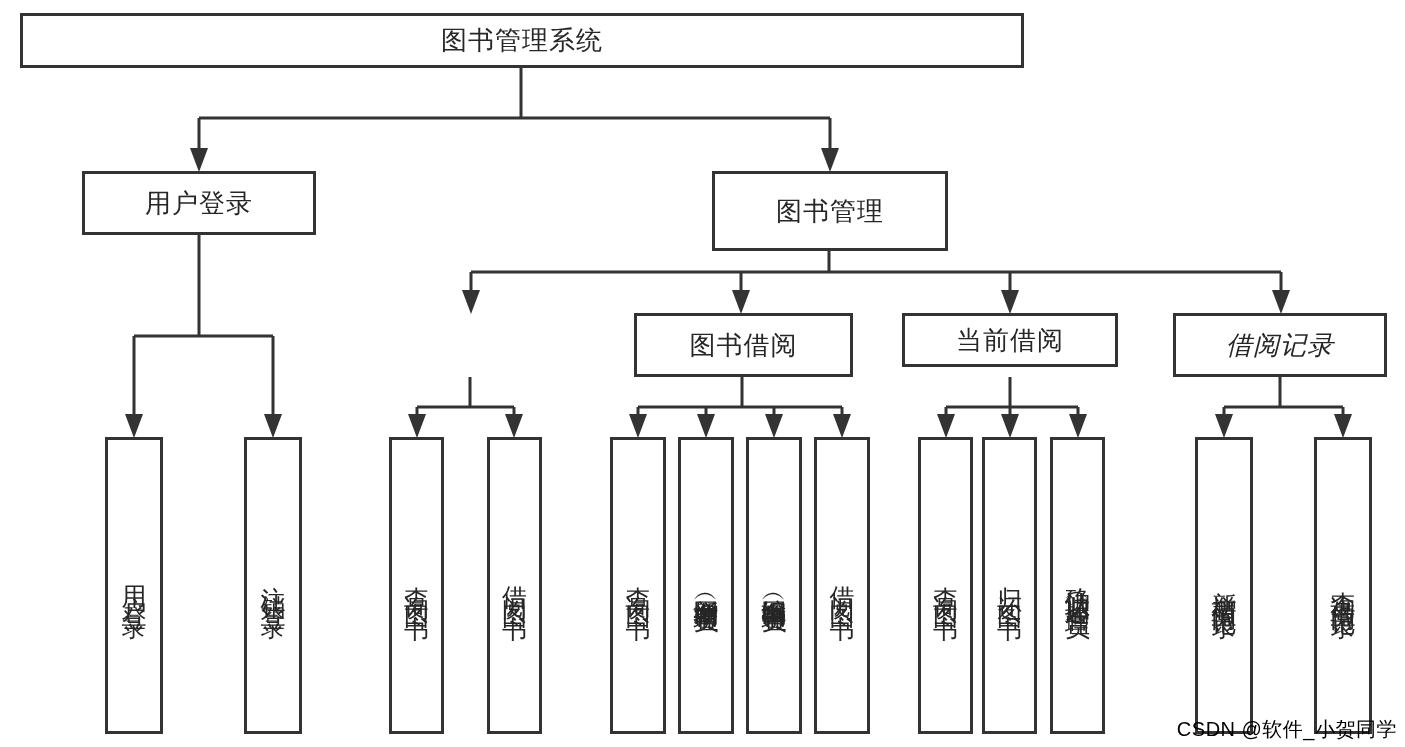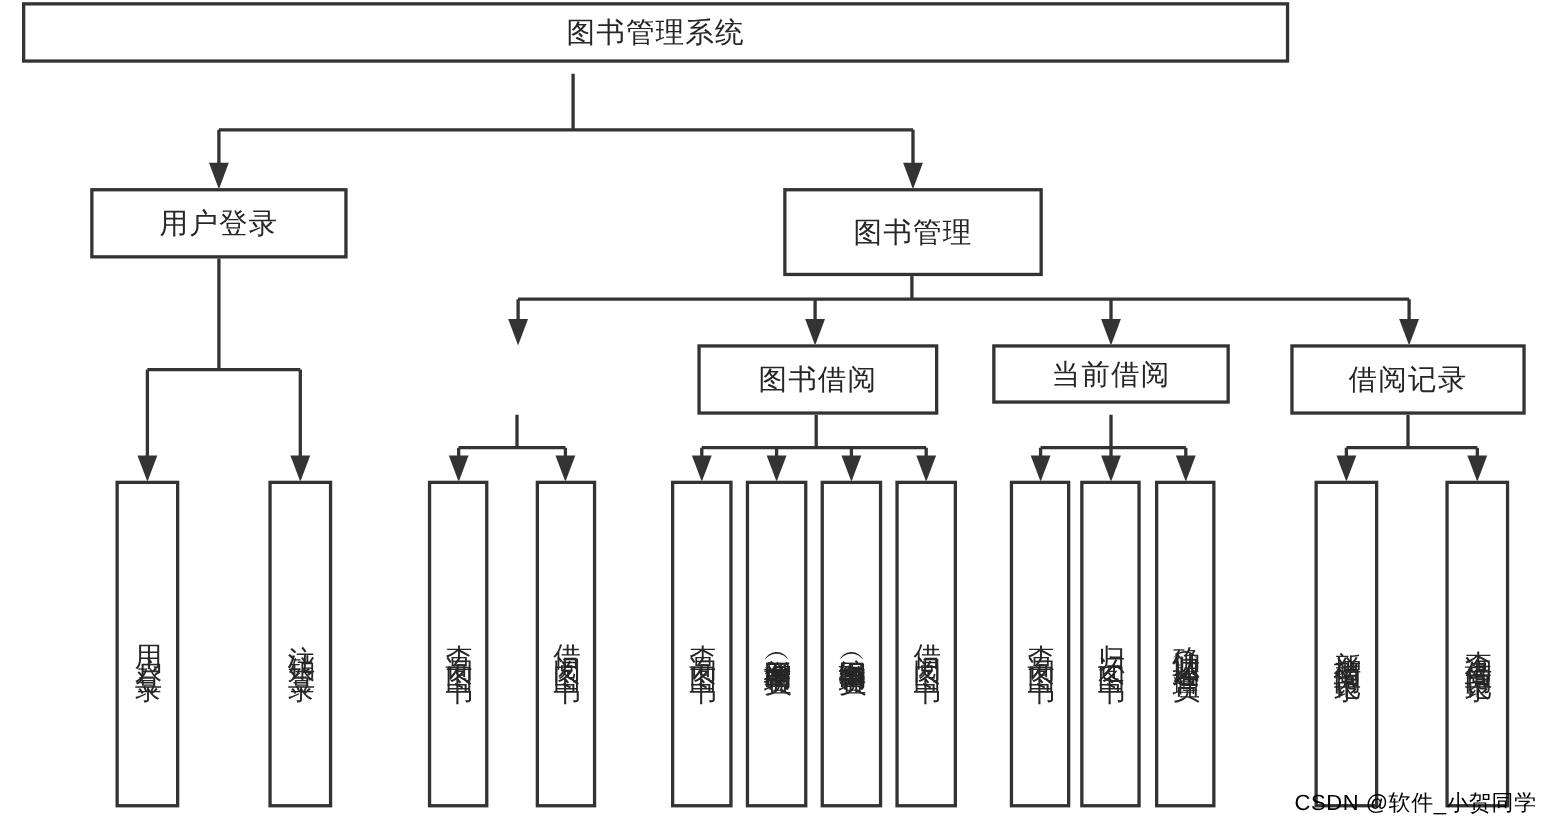--- a/index.html
+++ b/index.html
@@ -87,38 +87,38 @@
       <polygon points="765,414 783,414 774,438"></polygon>
       <polygon points="833,414 851,414 842,438"></polygon>
       <polygon points="937,414 955,414 946,438"></polygon>
       <polygon points="1001,414 1019,414 1010,438"></polygon>
       <polygon points="1069,414 1087,414 1078,438"></polygon>
       <polygon points="1215,414 1233,414 1224,438"></polygon>
       <polygon points="1334,414 1352,414 1343,438"></polygon>
     </g>
   </svg>
 
-  <div class="node" style="left:20px; top:2px; width:1152px; height:55px;">
+  <div class="node" style="left:20px; top:13px; width:1004px; height:55px;">
     <span class="hlabel">图书管理系统</span>
   </div>
 
   <div class="node" style="left:82px; top:171px; width:234px; height:64px;">
     <span class="hlabel">用户登录</span>
   </div>
   <div class="node" style="left:712px; top:171px; width:236px; height:80px;">
     <span class="hlabel">图书管理</span>
   </div>
 
   <div class="node" style="left:634px; top:313px; width:219px; height:64px;">
     <span class="hlabel">图书借阅</span>
   </div>
   <div class="node" style="left:902px; top:313px; width:216px; height:54px;">
     <span class="hlabel">当前借阅</span>
   </div>
-  <div class="node" style="left:1173px; top:313px; width:214px; height:64px;">
+  <div class="node" style="left:1173px; top:313px; width:214px; height:64px;font-style:italic;">
     <span class="hlabel">借阅记录</span>
   </div>
 
   <div class="node" style="left:105px; top:437px; width:58px; height:297px;">
     <span class="vlabel sp10">用户登录</span>
   </div>
   <div class="node" style="left:244px; top:437px; width:58px; height:297px;">
     <span class="vlabel sp10">注销登录</span>
   </div>
 

